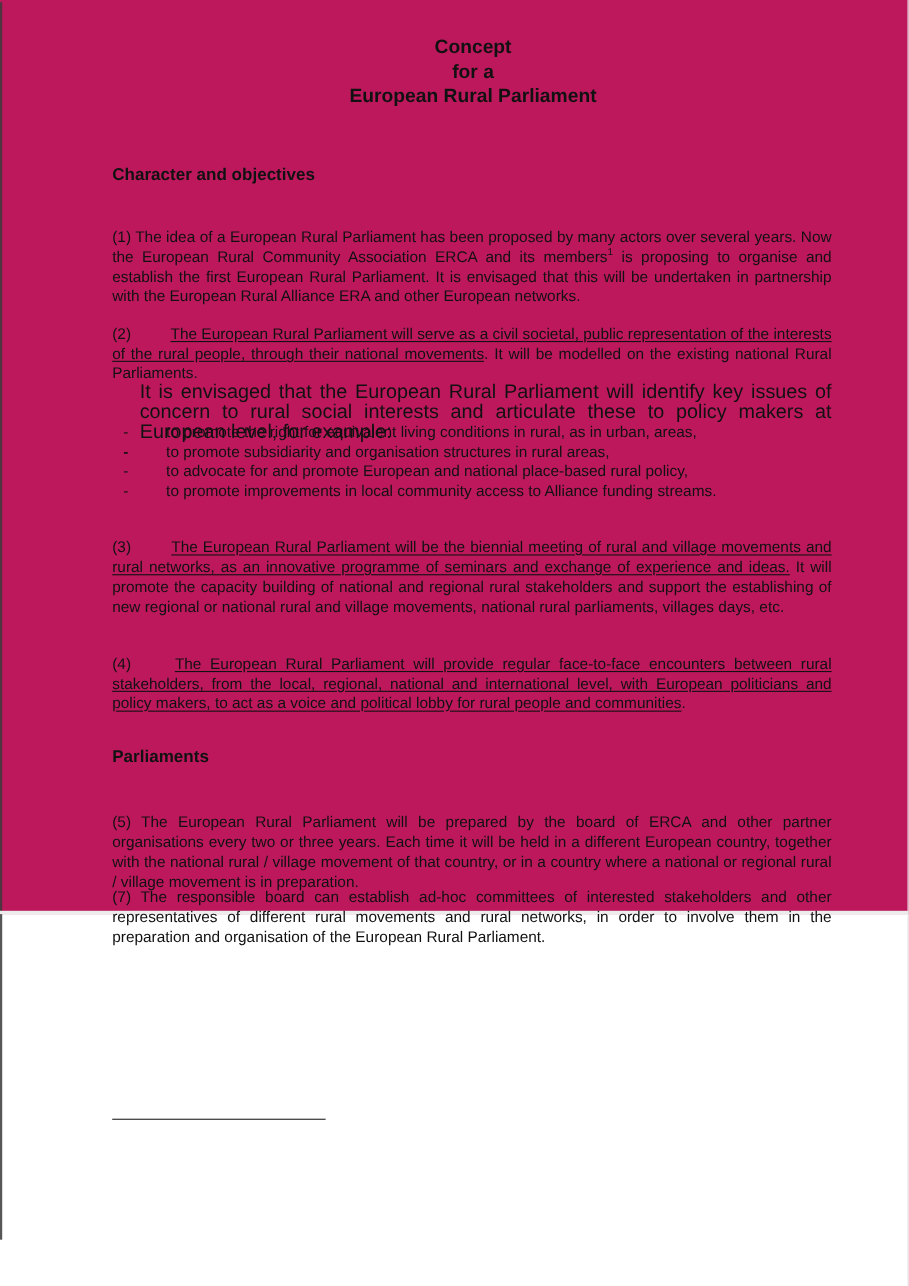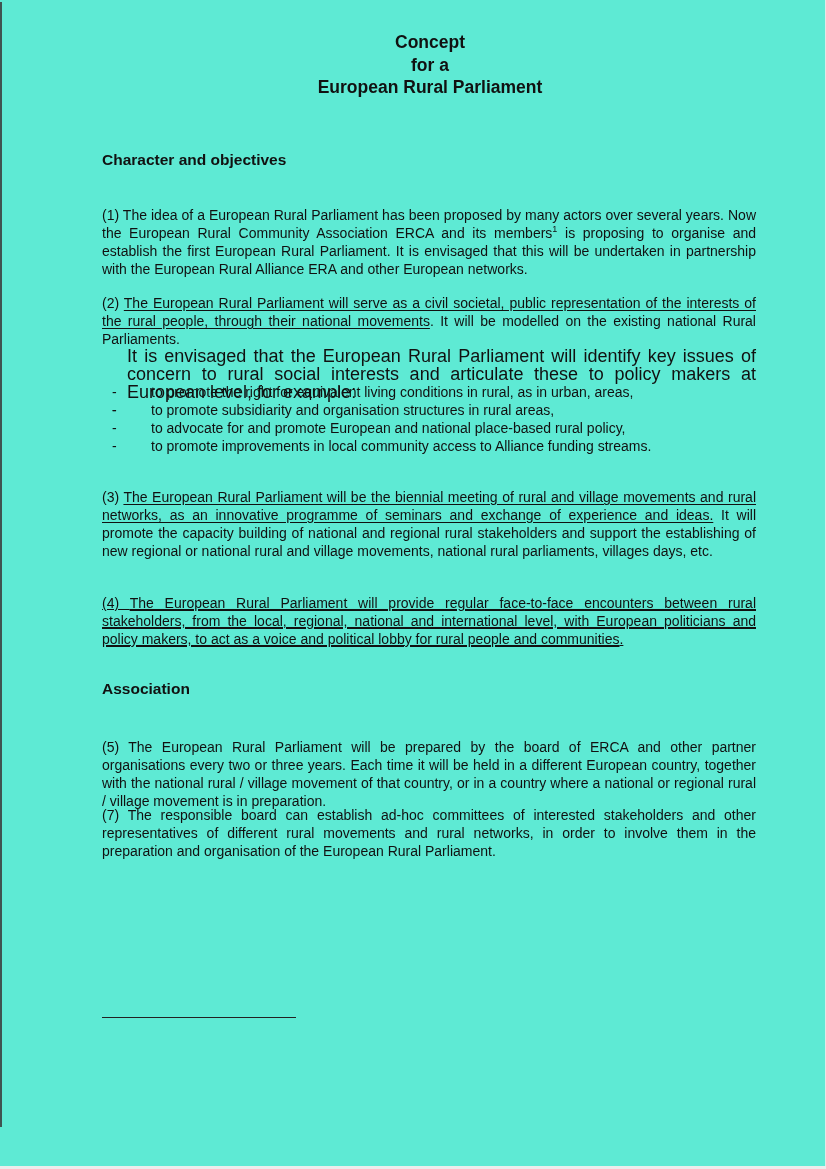--- a/index.html
+++ b/index.html
@@ -1,47 +1,47 @@
 <!DOCTYPE html>
 <html><head>
 <meta charset="utf-8">
 <style>
   html, body { margin: 0; padding: 0; background: #ffffff; }
   body { width: 826px; height: 1169px; position: relative; overflow: hidden; }
   .page {
-    position: absolute; left: 0; top: 0; width: 826px; height: 1169px;
-    background: #5eead4;
+    position: absolute; left: 0; top: 0; width: 826px; height: 831px;
+    background: #be185d;
     font-family: "Liberation Sans", sans-serif;
     color: #111;
   }
   .left-edge { position: absolute; left: 0; top: 2px; width: 2px; height: 1125px; background: #3a3a3a; opacity: .85; }
   .right-edge { position: absolute; right: 0; top: 0; width: 1px; height: 1169px; background: #e6e6e6; }
   .bottom-edge { position: absolute; left: 0; bottom: 0; width: 826px; height: 3px; background: #ececec; }
 
   .title-block {
     position: absolute; left: 0; top: 31px; width: 860px;
     text-align: center; font-weight: bold; font-size: 17.5px; line-height: 22.5px;
   }
   .heading { position: absolute; left: 102px; font-weight: bold; font-size: 15.5px; text-align: right; }
   .h-char { top: 151px; }
   .h-org { top: 680px; }
 
   .para {
     position: absolute; left: 102px; width: 654px;
     font-size: 14px; line-height: 18px; text-align: justify;
   }
-  .para .u { text-decoration: underline; text-underline-offset: 2px; }
+  .para .u { text-decoration: underline; text-underline-offset: 2px; margin-left: 32px; }
   .p1 { top: 206px; }
   .p2 { top: 294px; }
   .p2-indent { position: absolute; left: 127px; width: 629px; top: 347px; font-size: 18px; line-height: 18px; text-align: justify; }
   .bullets { position: absolute; left: 112px; top: 383px; width: 644px; margin: 0; padding: 0; list-style: none; font-size: 14px; line-height: 18px; }
   .bullets li { position: relative; padding-left: 39px; }
   .bullets li .dash { position: absolute; left: 0; top: 0; }
   .p3 { top: 488px; }
-  .p4 { top: 594px; text-decoration: underline; }
+  .p4 { top: 594px; }
   .p5 { top: 738px; }
   .p6 { top: 806px; }
   sup { font-size: 9px; line-height: 0; vertical-align: 6px; }
 
   .fn-rule { position: absolute; left: 102px; top: 1017px; width: 194px; height: 1px; background: #222; }
   .footnote { position: absolute; left: 102px; top: 1027px; font-family: "Liberation Serif", serif; font-size: 13px; }
   .footnote sup { font-size: 8px; vertical-align: 5px; }
 </style>
 </head>
 <body>
@@ -70,19 +70,19 @@
     <li><span class="dash">-</span></li>
     <li><span class="dash">-</span><span>to promote subsidiarity and organisation structures in rural areas,</span></li>
     <li><span class="dash">-</span><span>to advocate for and promote European and national place-based rural policy,</span></li>
     <li><span class="dash">-</span><span>to promote improvements in local community access to Alliance funding streams.</span></li>
   </ul>
 
   <div class="para p3"><span>(3) </span><span class="u">The European Rural Parliament will be the biennial meeting of rural and village movements and rural networks, as an innovative programme of seminars and exchange of experience and ideas.</span><span> It will promote the capacity building of national and regional rural stakeholders and support the establishing of new regional or national rural and village movements, national rural parliaments, villages days, etc.</span></div>
 
   <div class="para p4"><span>(4) </span><span class="u">The European Rural Parliament will provide regular face-to-face encounters between rural stakeholders, from the local, regional, national and international level, with European politicians and policy makers, to act as a voice and political lobby for rural people and communities</span><span>.</span></div>
 
-  <div class="heading h-org">Association</div>
+  <div class="heading h-org">Parliaments</div>
 
   <div class="para p5">(5) The European Rural Parliament will be prepared by the board of ERCA and other partner organisations every two or three years. Each time it will be held in a different European country, together with the national rural / village movement of that country, or in a country where a national or regional rural / village movement is in preparation.</div>
   <div class="para p6">(7) The responsible board can establish ad-hoc committees of interested stakeholders and other representatives of different rural movements and rural networks, in order to involve them in the preparation and organisation of the European Rural Parliament.</div>
 
   <div class="fn-rule"></div>
 </div>
 
 </body></html>

